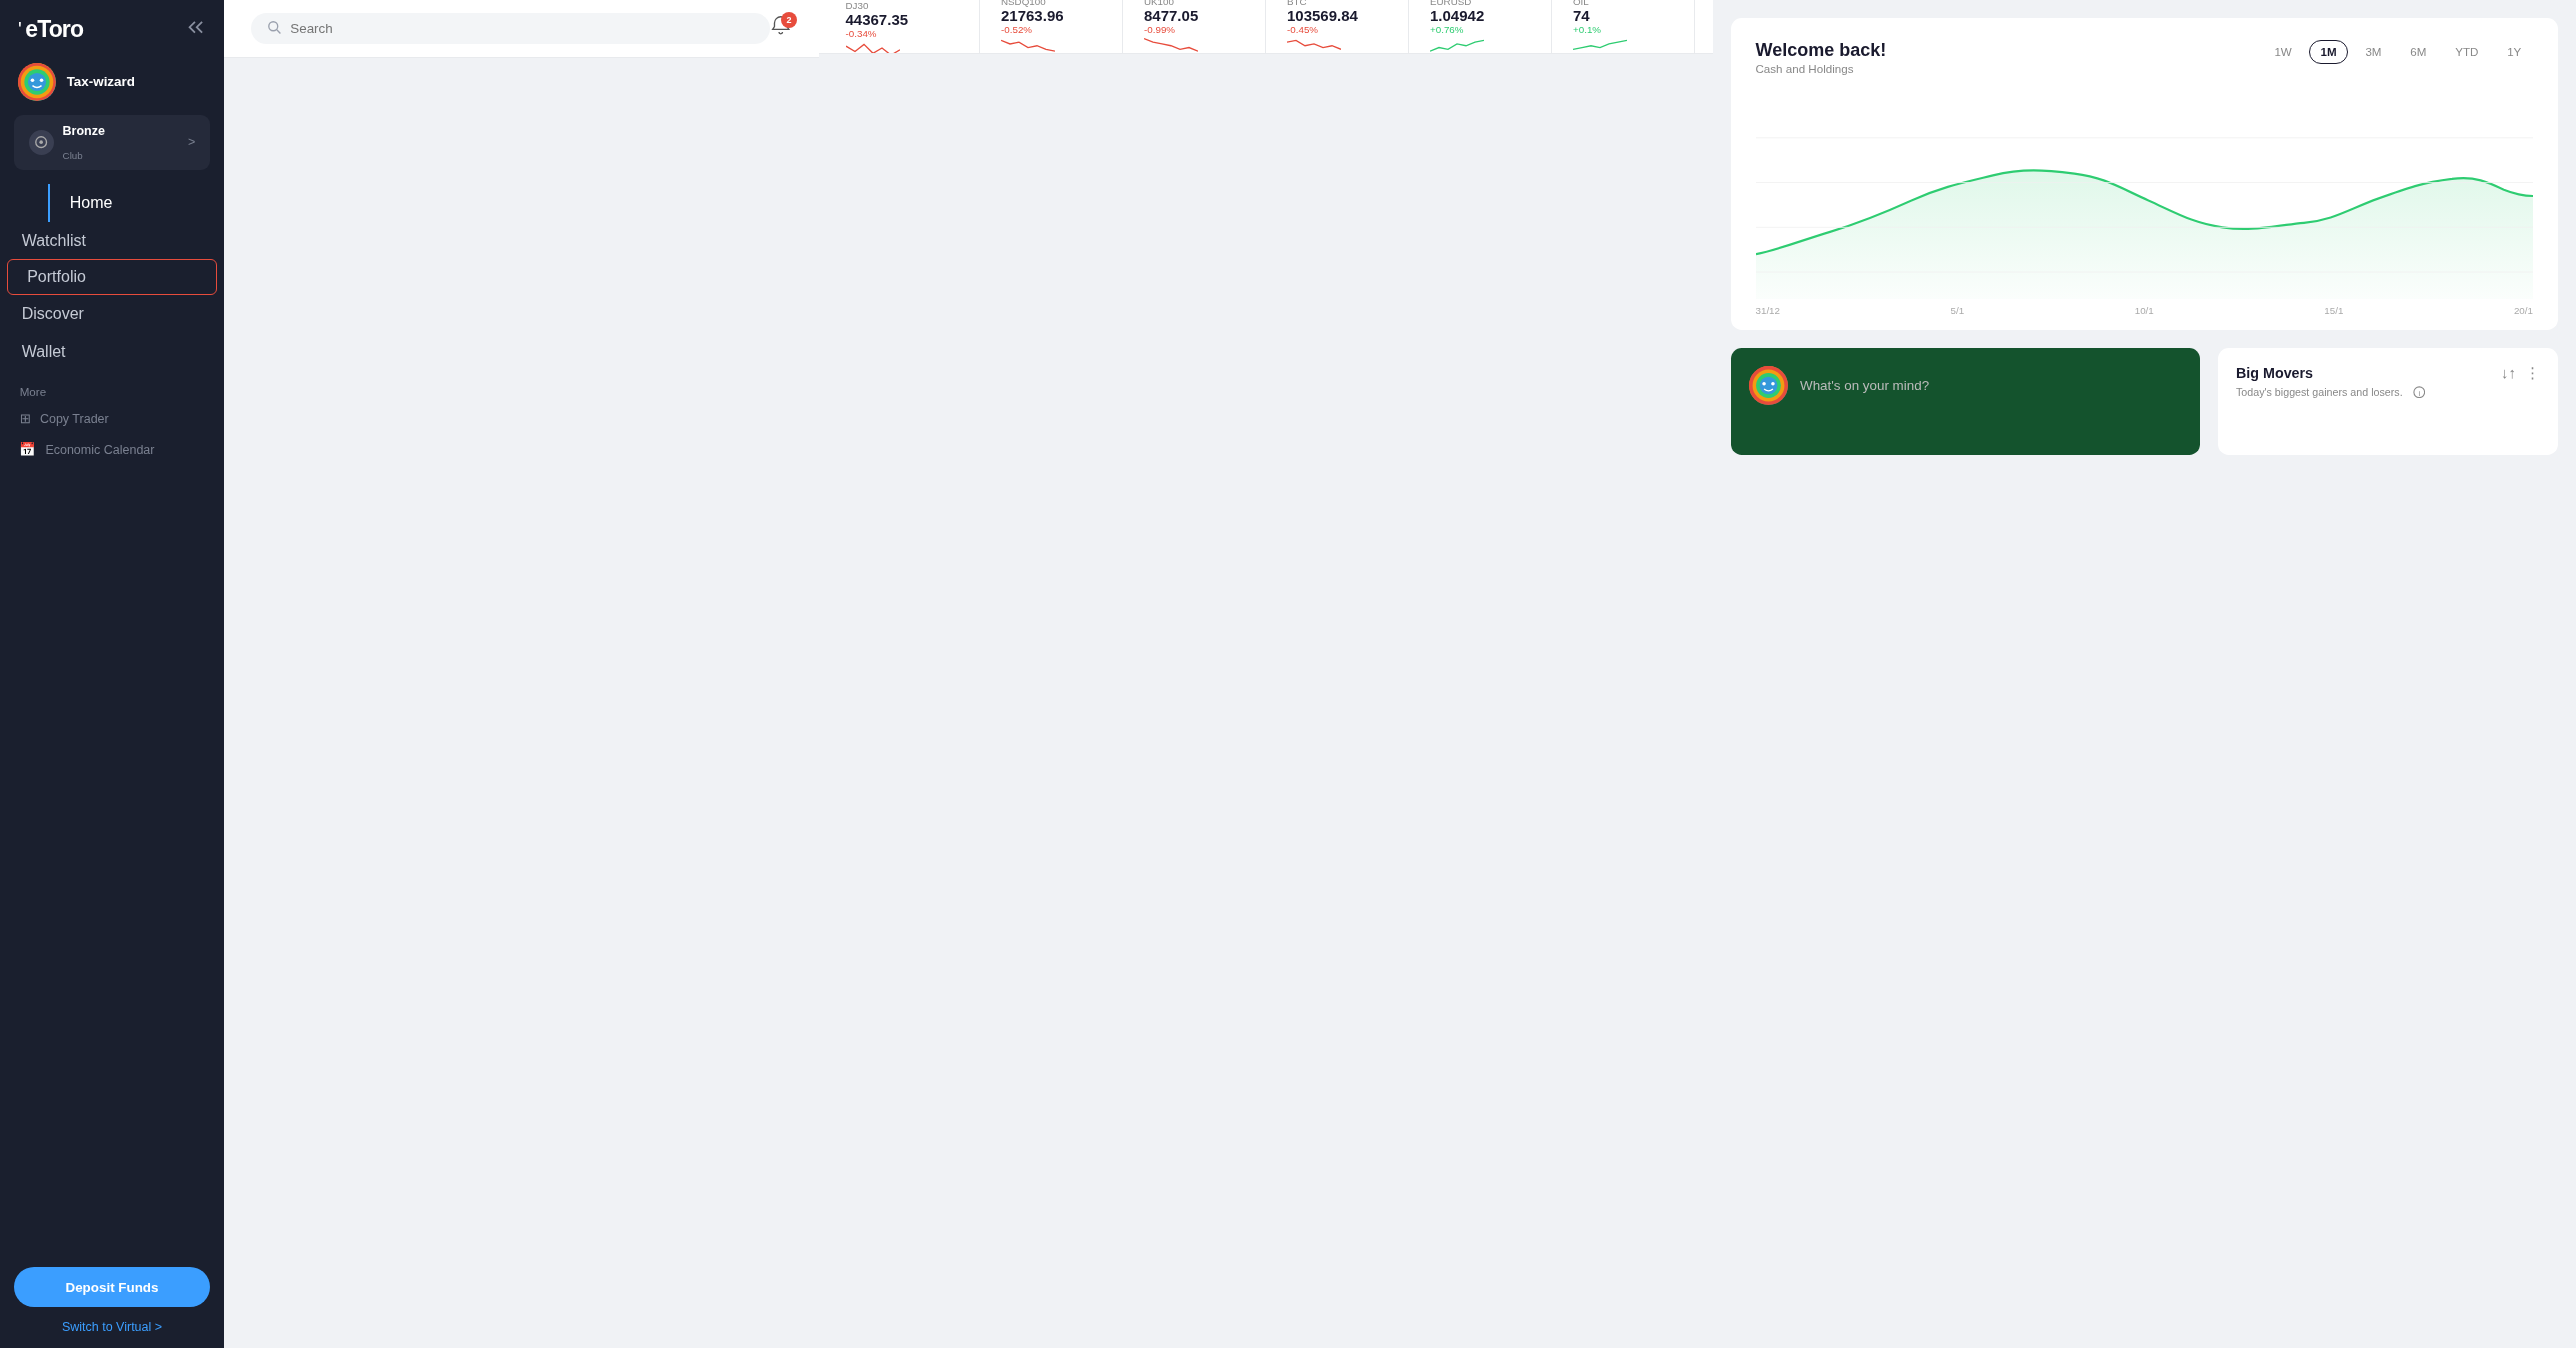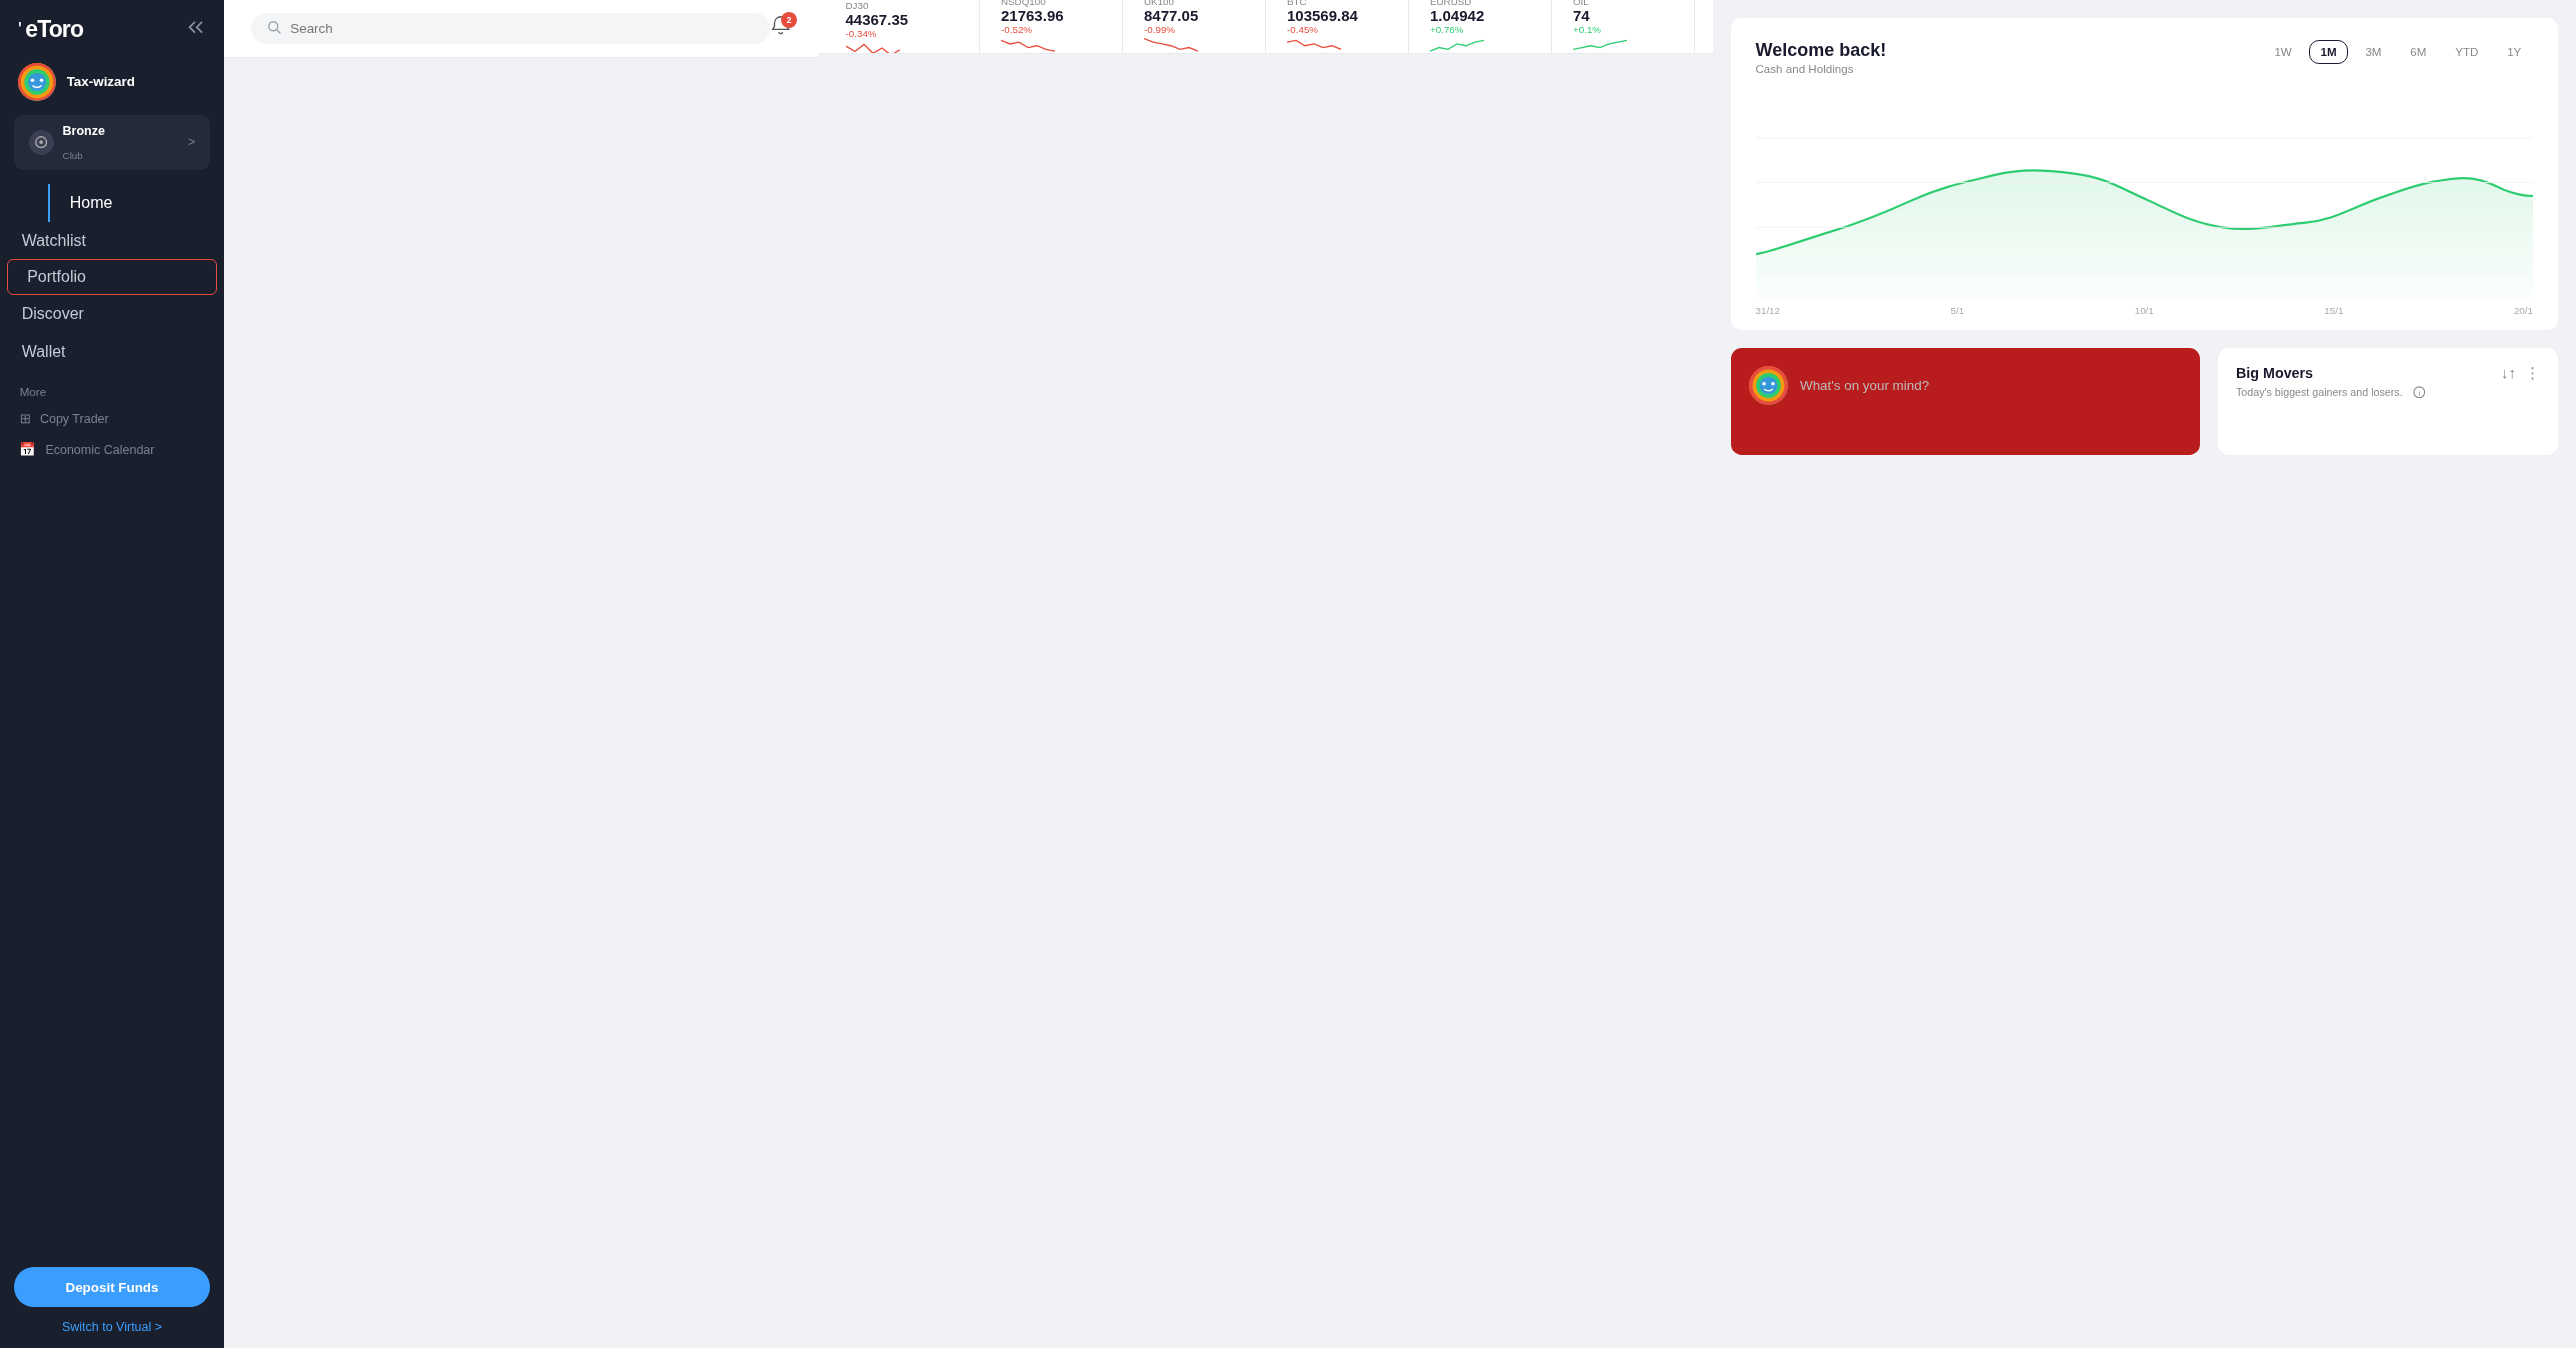--- a/index.html
+++ b/index.html
@@ -252,21 +252,20 @@
       background: none;
       font-size: 11.6px;
       color: #888;
       cursor: pointer;
       font-weight: 500;
     }
     .time-btn.active {
       border-color: #1a1a2e;
       color: #1a1a2e;
       font-weight: 700;
-      border-radius: 10px;
     }
 
     .chart-canvas-container {
       position: relative;
       height: 206px;
       width: 100%;
     }
     .chart-svg { width: 100%; height: 100%; }
     .chart-x-labels {
       display: flex;
@@ -275,21 +274,21 @@
     }
     .chart-x-label { font-size: 9.8px; color: #aaa; }
 
     
     .bottom-row {
       display: flex;
       gap: 18px;
     }
     .social-feed {
       flex: 1;
-      background: #b91c1c;
+      background: #14532d;
       border-radius: 10.7px;
       padding: 18px;
       min-height: 107px;
     }
     .social-input-row {
       display: flex;
       align-items: center;
       gap: 12.5px;
     }
     .social-avatar {

